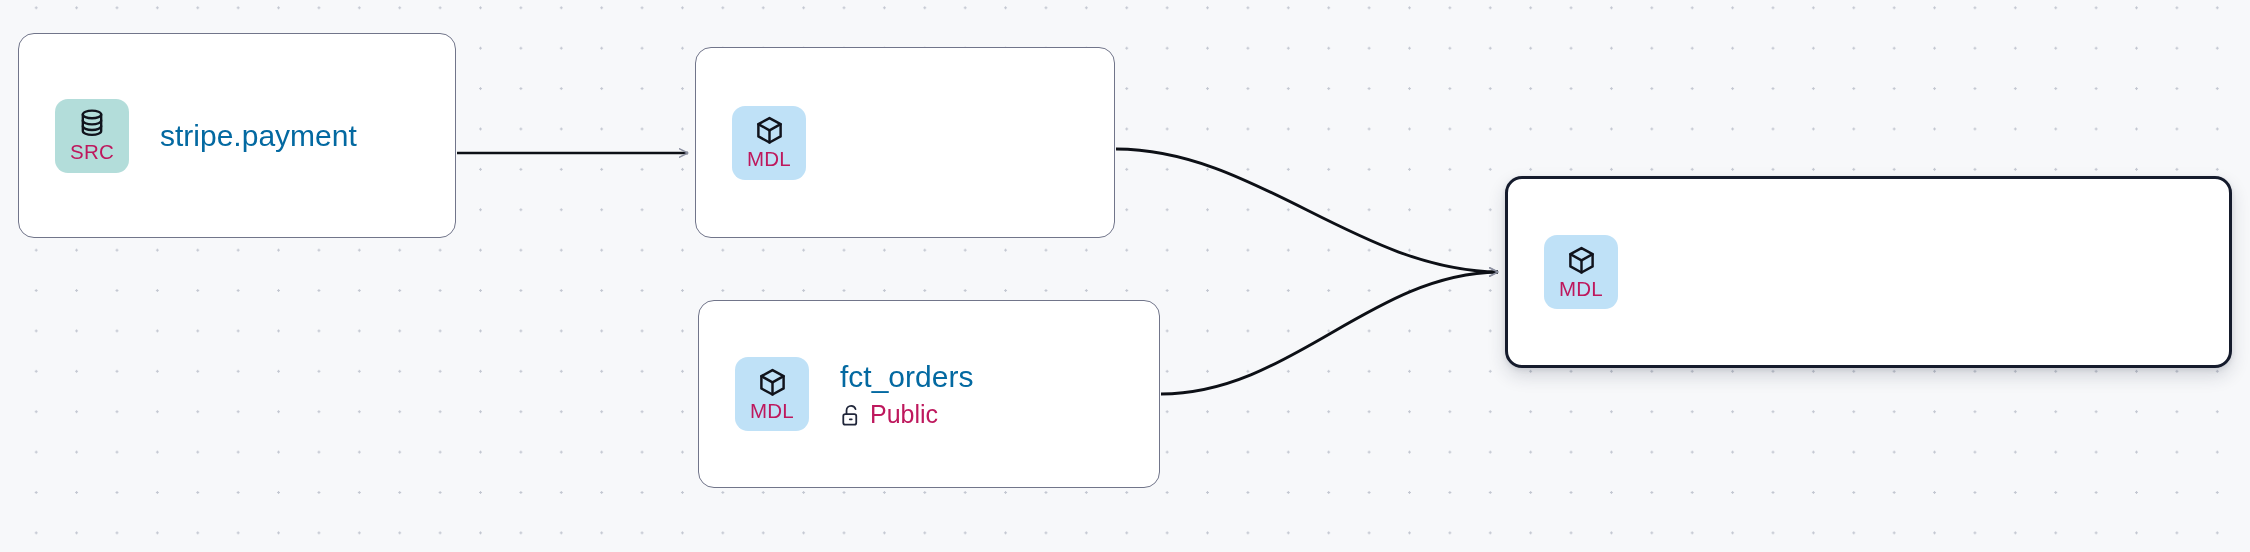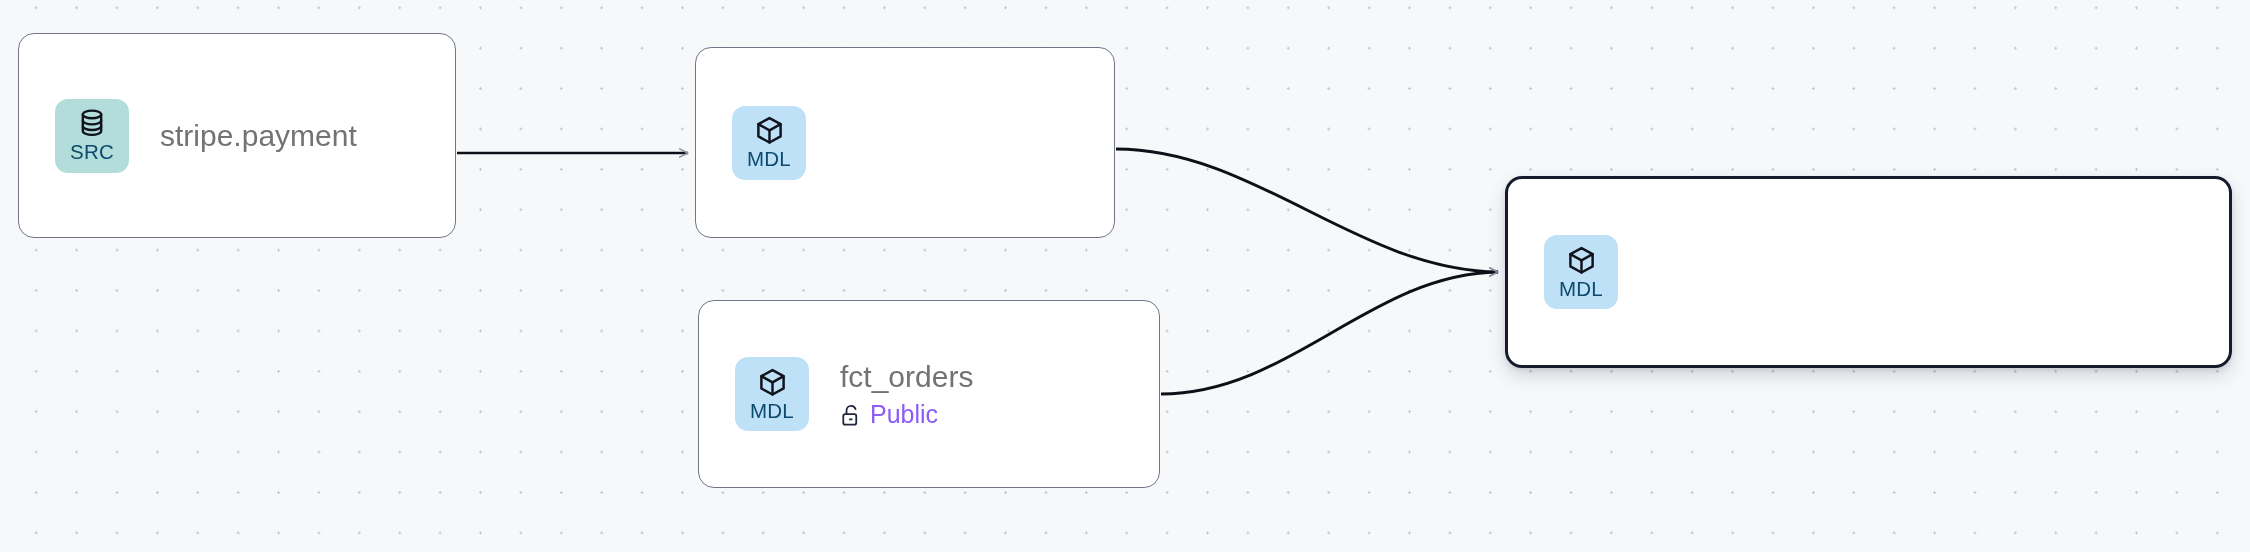--- a/index.html
+++ b/index.html
@@ -50,44 +50,44 @@
     align-items: center;
     justify-content: center;
     flex: 0 0 auto;
   }
   .badge.src { background: #b3ddda; }
   .badge.mdl { background: #bfe1f7; }
   .badge svg { display: block; }
   .badge-text {
     font-size: 20.5px;
     line-height: 1;
-    color: #0c4a6e;
+    color: #be185d;
     letter-spacing: 0.2px;
     margin-top: 3px;
     font-family: "Liberation Sans", sans-serif;
   }
   .node-body {
     margin-left: 31px;
     display: flex;
     flex-direction: column;
     justify-content: center;
   }
   .node-title {
     font-size: 30px;
-    color: #737373;
+    color: #0369a1;
     line-height: 1.18;
     white-space: nowrap;
   }
   .node-sub {
     display: flex;
     align-items: center;
     gap: 9px;
     margin-top: 7px;
     font-size: 25px;
-    color: #8b5cf6;
+    color: #be185d;
     line-height: 1.1;
   }
   .node-sub svg { display: block; flex: 0 0 auto; }
 </style>
 </head>
 <body>
 
 <div id="canvas">
 
   <svg id="edges" viewBox="0 0 2250 552" xmlns="http://www.w3.org/2000/svg">

